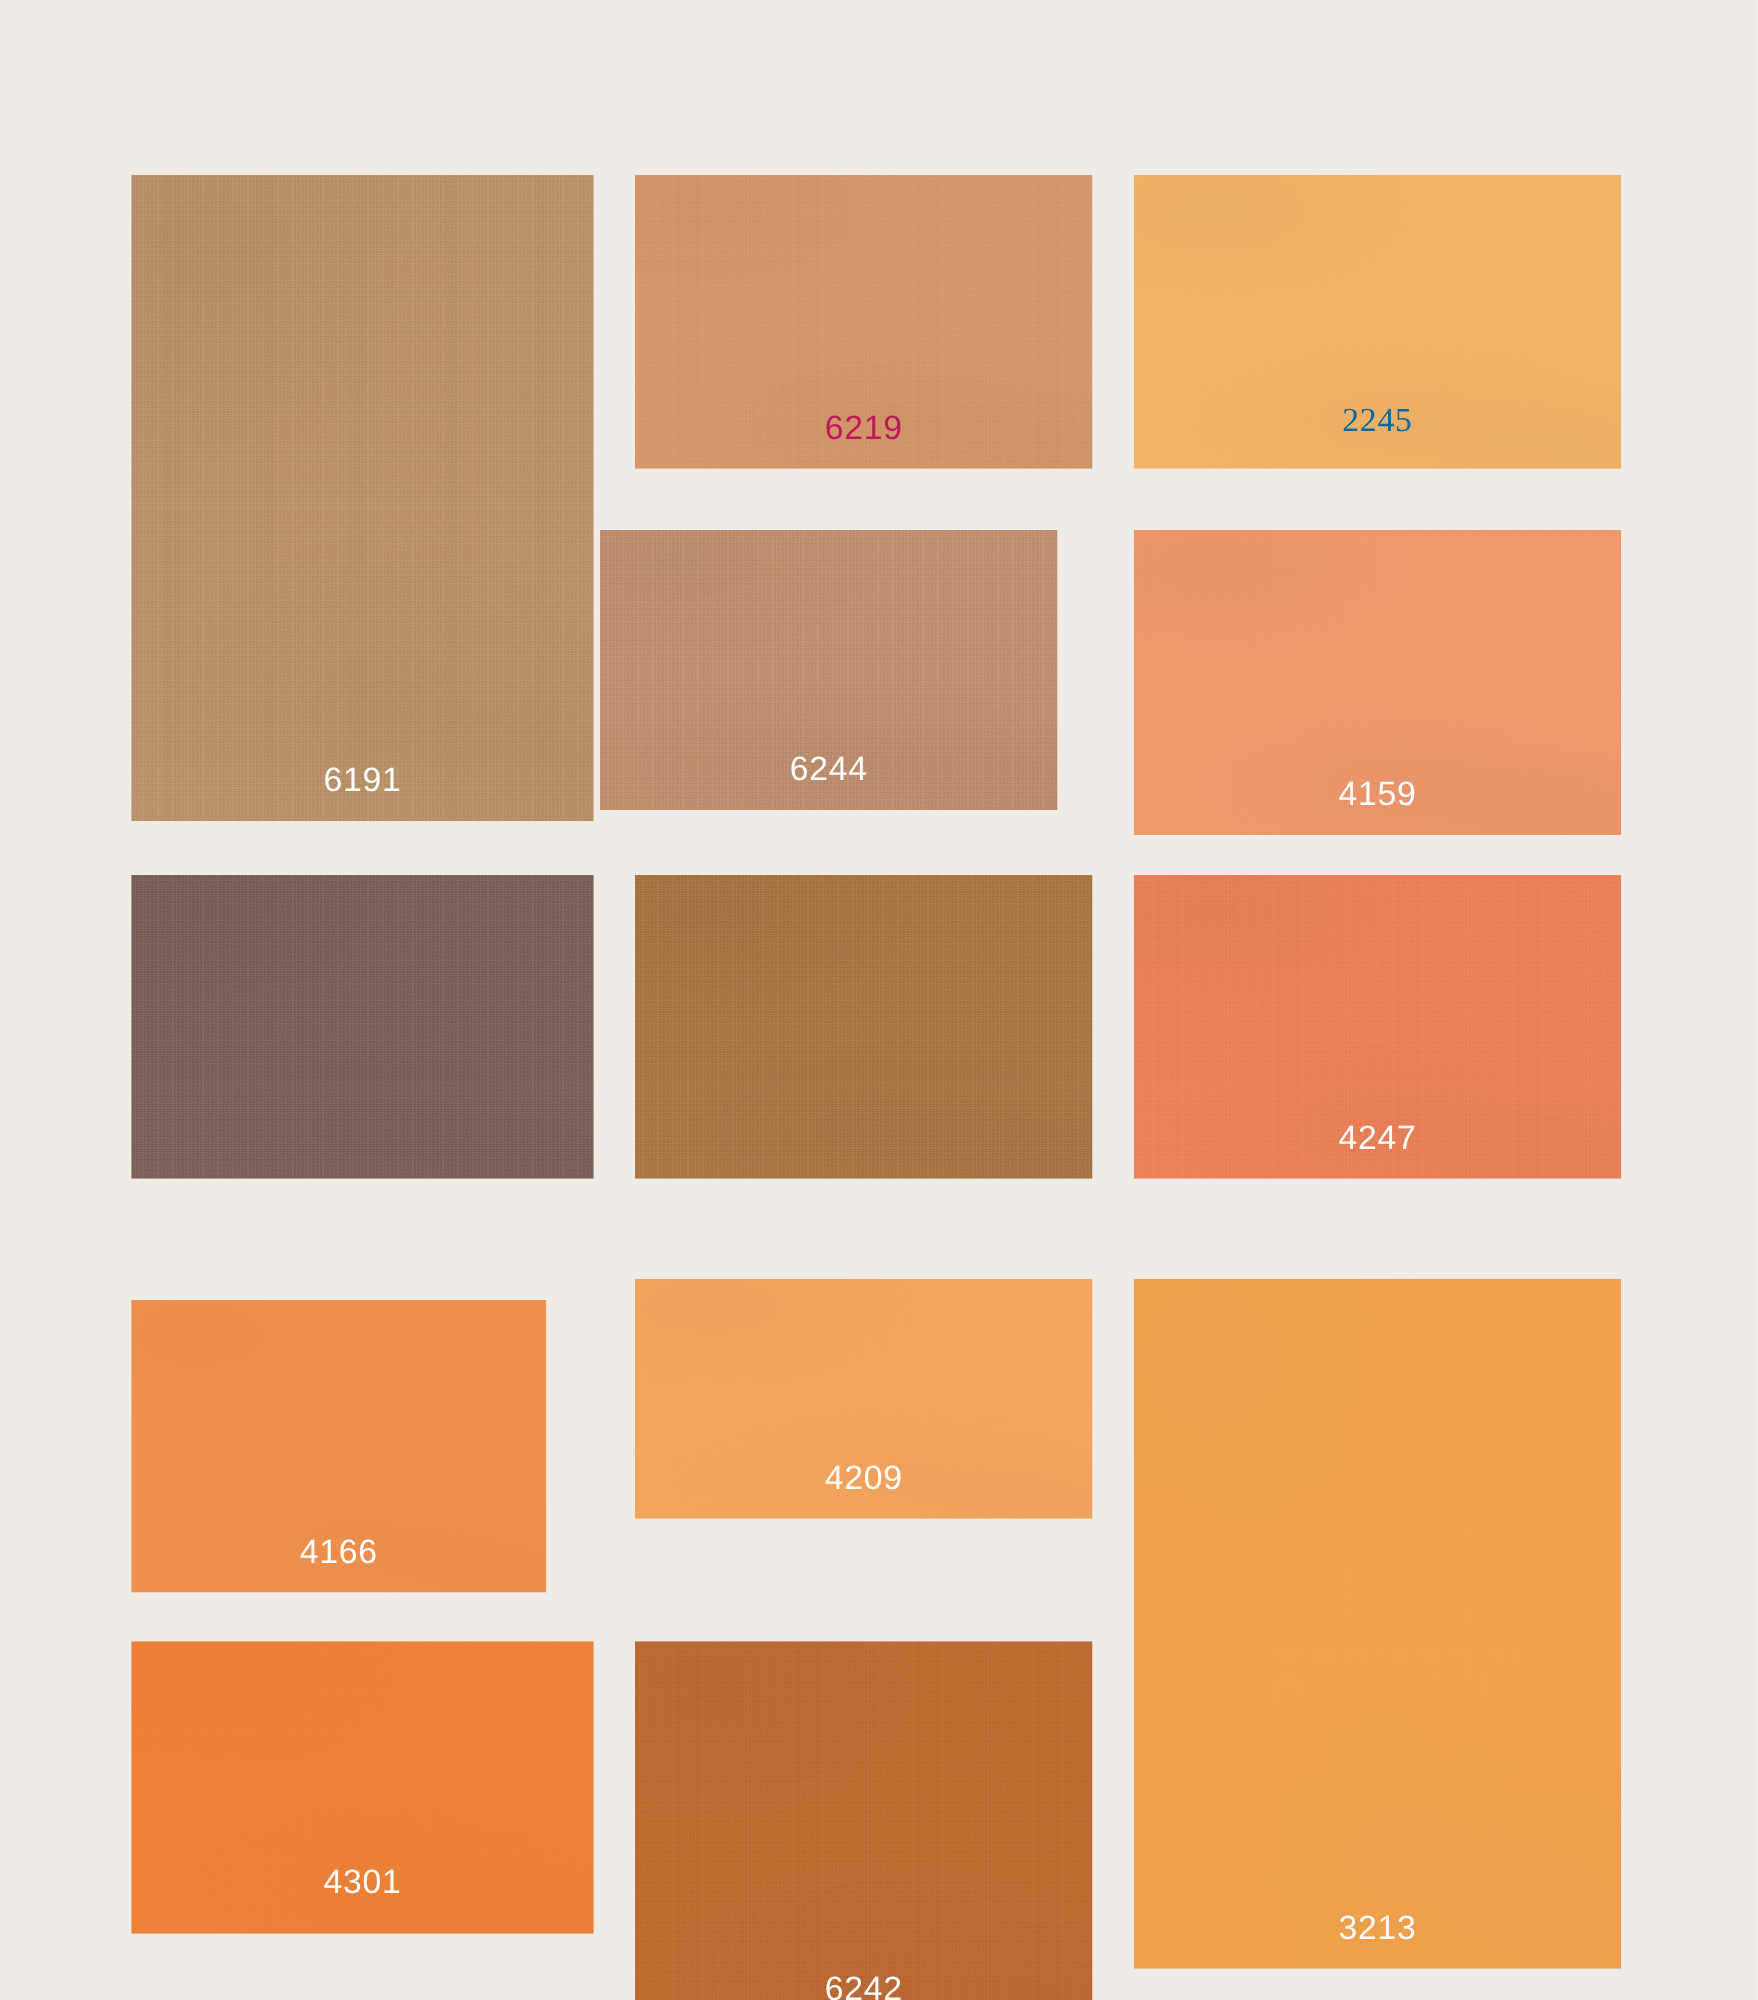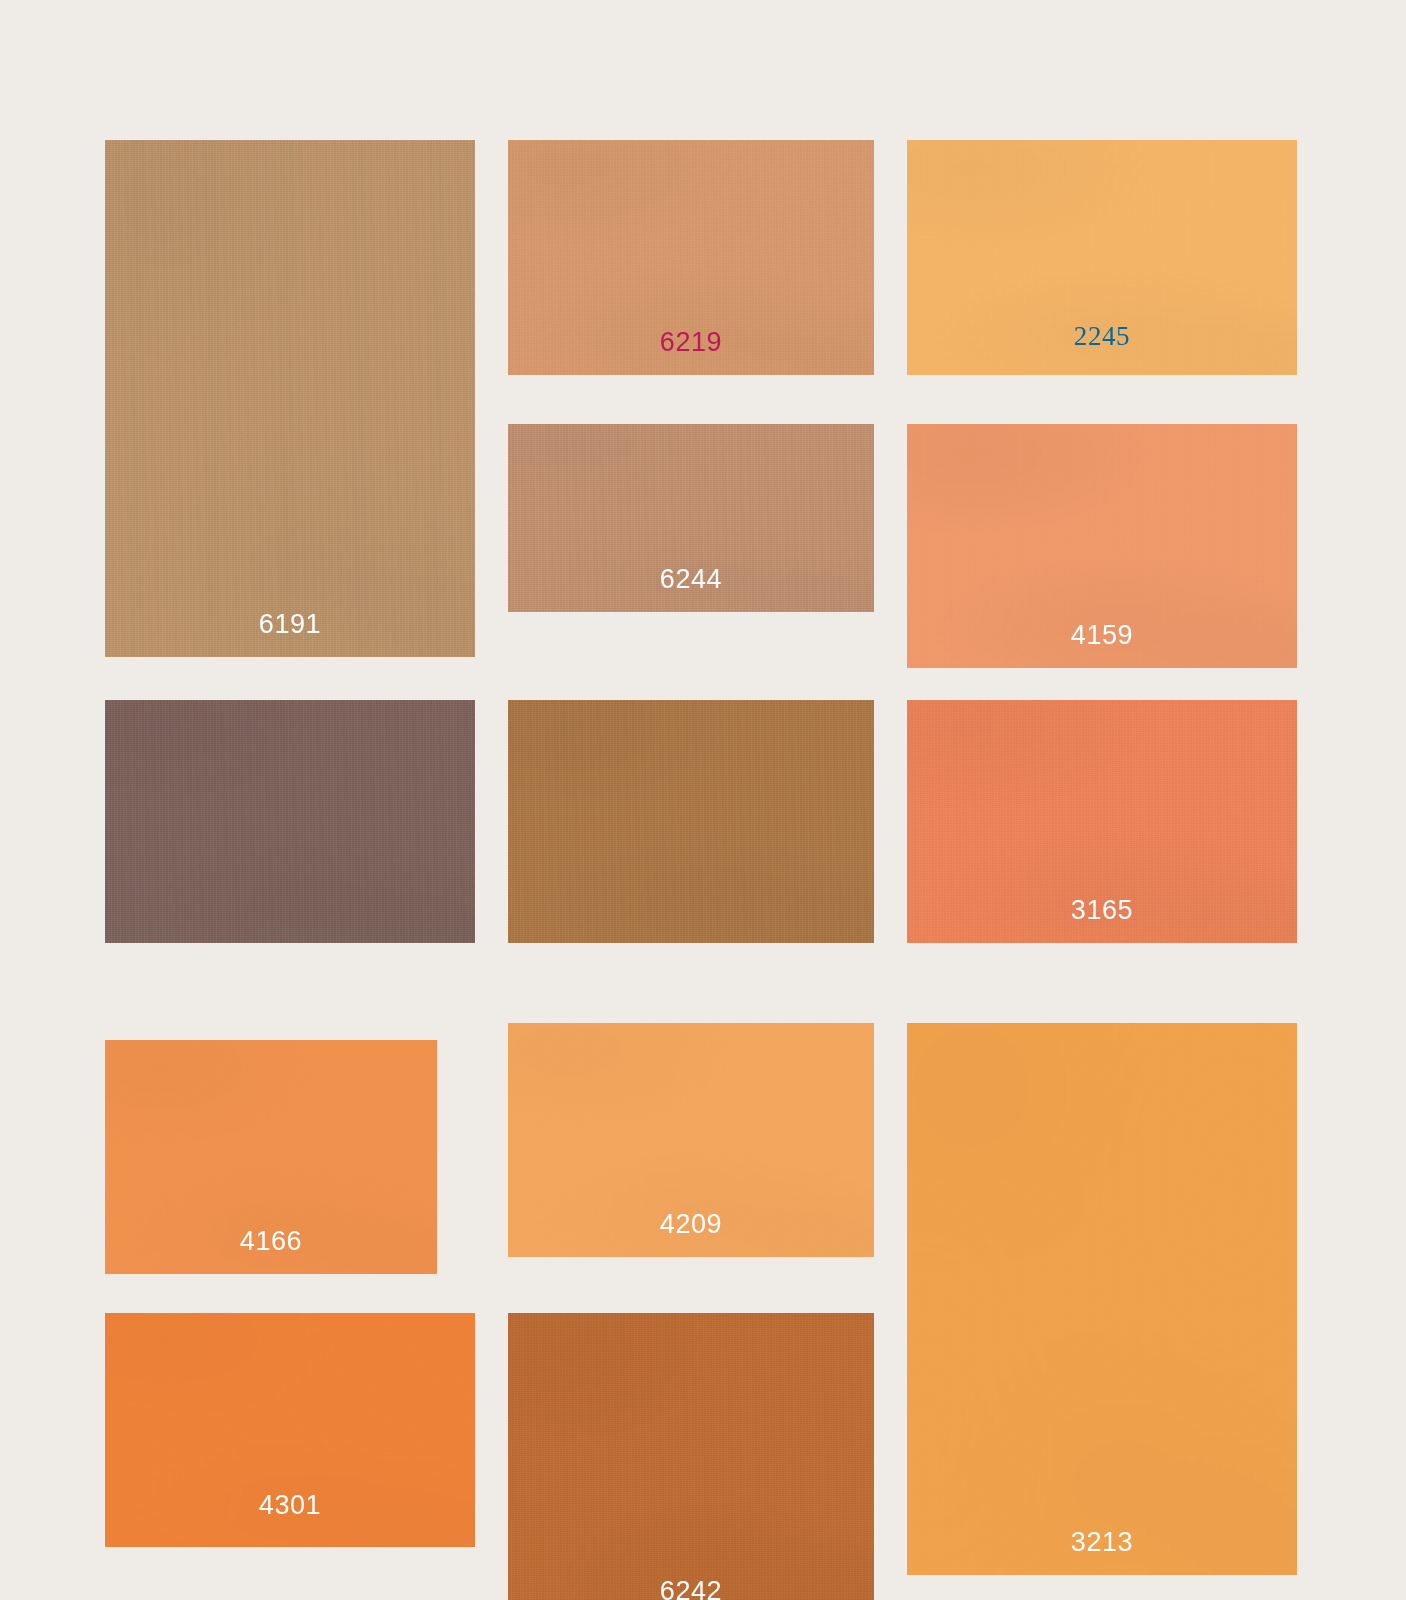--- a/index.html
+++ b/index.html
@@ -115,21 +115,21 @@
       <div class="mottle"></div>
       <div class="grain"></div>
       <div class="swatch-label" style="bottom: 19px; color: #be185d;">6219</div>
     </div>
     <div class="swatch tex-light no-bands" style="left: 907px; top: 140px; width: 390px; height: 235px;">
       <div class="fill" style="background: rgb(245, 181, 103);"></div>
       <div class="mottle"></div>
       <div class="grain"></div>
       <div class="swatch-label" style="bottom: 25px; color: #0369a1; font-family: Liberation Serif, serif;">2245</div>
     </div>
-    <div class="swatch tex-heavy no-bands" style="left: 508px; top: 424px; width: 366px; height: 188px;">
+    <div class="swatch tex-heavy no-bands" style="left: 480px; top: 424px; width: 366px; height: 224px;">
       <div class="fill" style="background: rgb(196, 144, 111);"></div>
       <div class="mottle"></div>
       <div class="grain"></div>
       <div class="swatch-label" style="bottom: 19px; color: rgb(255, 255, 255);">6244</div>
     </div>
     <div class="swatch tex-light no-bands" style="left: 907px; top: 424px; width: 390px; height: 244px;">
       <div class="fill" style="background: rgb(240, 153, 107);"></div>
       <div class="mottle"></div>
       <div class="grain"></div>
       <div class="swatch-label" style="bottom: 19px; color: rgb(255, 255, 255);">4159</div>
@@ -141,29 +141,29 @@
     </div>
     <div class="swatch tex-heavy no-bands" style="left: 508px; top: 700px; width: 366px; height: 243px;">
       <div class="fill" style="background: rgb(173, 118, 65);"></div>
       <div class="mottle"></div>
       <div class="grain"></div>
     </div>
     <div class="swatch tex-med no-bands" style="left: 907px; top: 700px; width: 390px; height: 243px;">
       <div class="fill" style="background: rgb(240, 130, 87);"></div>
       <div class="mottle"></div>
       <div class="grain"></div>
-      <div class="swatch-label" style="bottom: 19px; color: rgb(255, 255, 255);">3165</div>
+      <div class="swatch-label" style="bottom: 19px; color: rgb(255, 255, 255);">4247</div>
     </div>
     <div class="swatch tex-flat no-bands" style="left: 105px; top: 1040px; width: 332px; height: 234px; padding-left: 40px;">
       <div class="fill" style="background: rgb(240, 145, 78);"></div>
       <div class="mottle"></div>
       <div class="grain"></div>
       <div class="swatch-label" style="bottom: 19px; color: rgb(255, 255, 255);">4166</div>
     </div>
-    <div class="swatch tex-flat no-bands" style="left: 508px; top: 1023px; width: 366px; height: 234px;">
+    <div class="swatch tex-flat no-bands" style="left: 508px; top: 1023px; width: 366px; height: 192px;">
       <div class="fill" style="background: rgb(243, 166, 93);"></div>
       <div class="mottle"></div>
       <div class="grain"></div>
       <div class="swatch-label" style="bottom: 19px; color: rgb(255, 255, 255);">4209</div>
     </div>
     <div class="swatch tex-flat no-bands" style="left: 907px; top: 1023px; width: 390px; height: 552px;">
       <div class="fill" style="background: rgb(242, 162, 76);"></div>
       <div class="mottle"></div>
       <div class="grain"></div>
       <div class="swatch-label" style="bottom: 19px; color: rgb(255, 255, 255);">3213</div>

